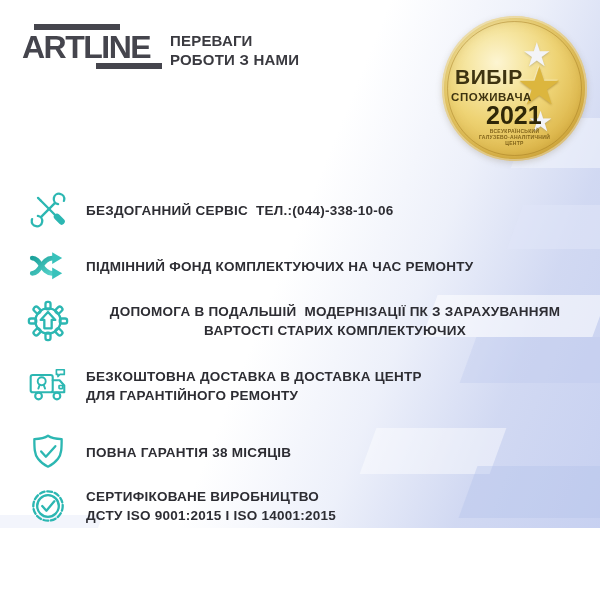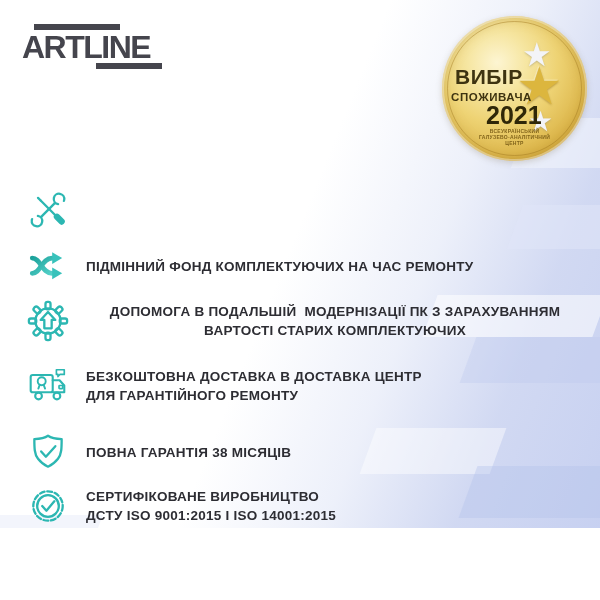--- a/index.html
+++ b/index.html
@@ -86,20 +86,24 @@
   <div class="tile t7"></div>
   <div class="tile t8"></div>
   <div class="tile t9"></div>
 
   <div class="logo">
     <div class="logo-bar-top"></div>
     <div class="logo-text">ARTLINE</div>
     <div class="logo-bar-bottom"></div>
   </div>
 
+  <div class="page-title">
+    <div>ПЕРЕВАГИ</div>
+    <div>РОБОТИ З НАМИ</div>
+  </div>
 
   <div class="medal">
     <span class="star star-white-top">★</span>
     <span class="star star-gold">★</span>
     <span class="star star-white-bottom">★</span>
     <div class="award-title">ВИБІР</div>
     <div class="award-subtitle">СПОЖИВАЧА</div>
     <div class="award-year">2021</div>
     <div class="award-issuer">
       <div>ВСЕУКРАЇНСЬКИЙ</div>
@@ -112,20 +116,23 @@
 
     <div class="benefit b1">
       <svg class="bicon" viewBox="0 0 40 40" fill="none" stroke="#2cb7b2" stroke-width="2.2" stroke-linecap="round" stroke-linejoin="round">
         <line x1="13" y1="11" x2="27" y2="25"></line>
         <line x1="28.5" y1="26.5" x2="33" y2="31" stroke-width="6"></line>
         <line x1="10.5" y1="8.5" x2="13" y2="11"></line>
         <line x1="13.5" y1="26.5" x2="26.5" y2="13.5"></line>
         <circle cx="30.5" cy="9.5" r="5" stroke-dasharray="24 8" transform="rotate(100 30.5 9.5)"></circle>
         <circle cx="9.5" cy="30.5" r="5" stroke-dasharray="24 8" transform="rotate(-80 9.5 30.5)"></circle>
       </svg>
+      <div class="btext">
+        <span class="bline">БЕЗДОГАННИЙ СЕРВІС  ТЕЛ.:(044)-338-10-06</span>
+      </div>
     </div>
 
     <div class="benefit b2">
       <svg class="bicon" viewBox="0 0 40 40" fill="none" stroke-linecap="round" stroke-linejoin="round">
         <defs>
           <linearGradient id="tg" x1="0" y1="0" x2="1" y2="1">
             <stop offset="0" stop-color="#1ca29b"></stop>
               <stop offset="1" stop-color="#55d1c9"></stop>
           </linearGradient>
         </defs>

